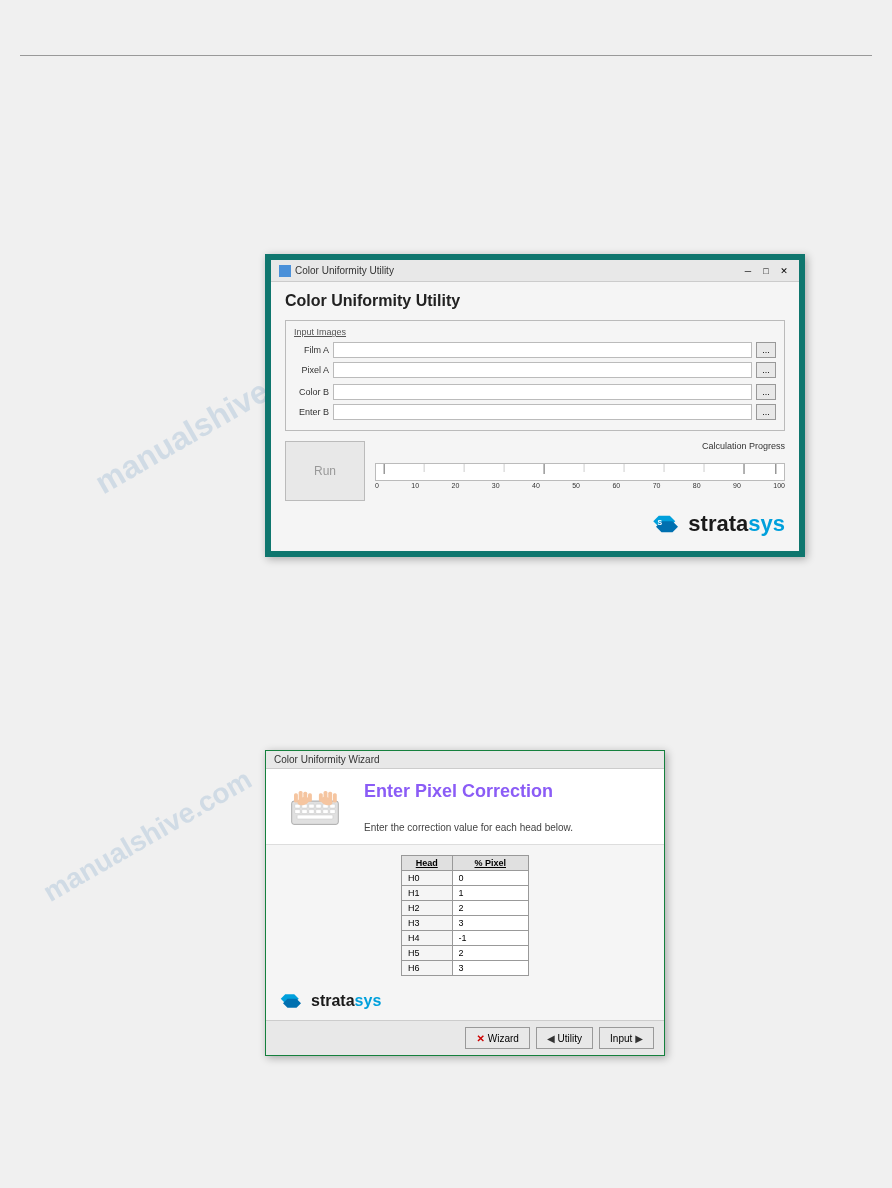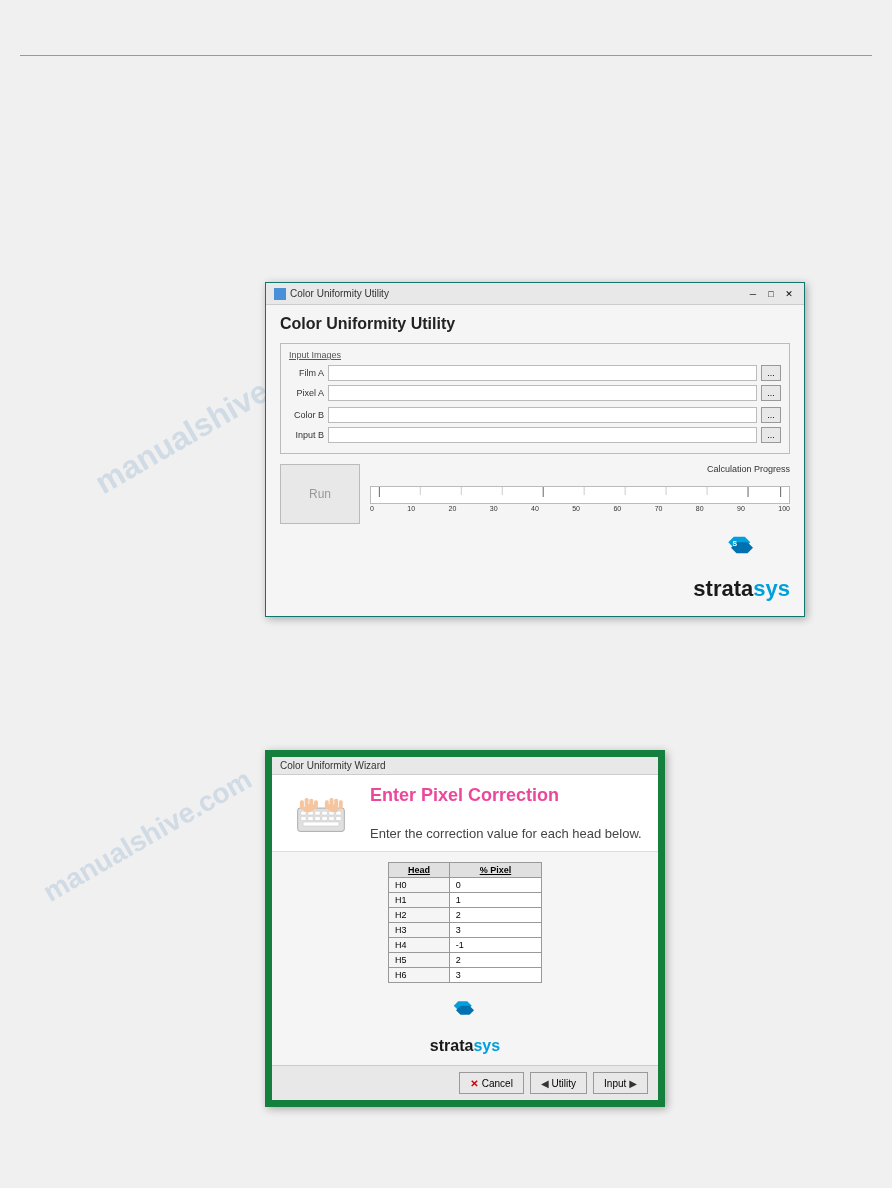--- a/index.html
+++ b/index.html
@@ -18,25 +18,25 @@
       top: 55px;
       left: 20px;
       right: 20px;
       height: 1px;
       background: #999;
     }
 
     
     .utility-window {
       position: absolute;
-      top: 282px;
+      top: 254px;
       left: 265px;
       width: 540px;
       background: #f5f5f5;
-      border: 1px solid #0f766e;
+      border: 6px solid #0f766e;
       box-shadow: 2px 2px 8px rgba(0,0,0,0.3);
     }
 
     .window-titlebar {
       background: #e8e8e8;
       padding: 4px 8px;
       display: flex;
       align-items: center;
       justify-content: space-between;
       border-bottom: 1px solid #ccc;
@@ -182,37 +182,36 @@
     .output-log-content {
       height: 80px;
       background: white;
       padding: 4px;
     }
 
     
     .stratasys-logo {
       display: flex;
       align-items: center;
-      gap: 20px;
-      flex-direction: column;
+      gap: 7px;
     }
 
     .stratasys-icon {
       width: 28px;
       height: 22px;
     }
 
     
     .wizard-window {
       position: absolute;
       top: 750px;
       left: 265px;
       width: 400px;
       background: #f5f5f5;
-      border: 7px solid #15803d;
+      border: 1px solid #15803d;
       box-shadow: 2px 2px 8px rgba(0,0,0,0.3);
     }
 
     .wizard-titlebar {
       background: #e8e8e8;
       padding: 3px 8px;
       font-size: 10px;
       color: #333;
       border-bottom: 1px solid #ccc;
     }
@@ -228,36 +227,36 @@
 
     .keyboard-icon {
       width: 70px;
       height: 55px;
       flex-shrink: 0;
     }
 
     .wizard-header-text h2 {
       font-size: 18px;
       font-weight: bold;
-      color: #ec4899;
+      color: #8b5cf6;
       margin-bottom: 20px;
     }
 
     .wizard-header-text p {
-      font-size: 13px;
+      font-size: 10px;
       color: #444;
     }
 
     .wizard-content {
       padding: 10px 16px;
     }
 
     .pixel-table {
       border-collapse: collapse;
-      width: 154px;
+      width: 128px;
       margin: 0 auto;
     }
 
     .pixel-table th, .pixel-table td {
       border: 1px solid #999;
       padding: 2px 6px;
       font-size: 9px;
     }
 
     .pixel-table th {
@@ -398,21 +397,21 @@
         <button class="browse-btn">...</button>
       </div>
 
       <div class="input-row film-b-spacer">
         <span class="input-label">Color B</span>
         <input class="input-field" type="text" value="" style="">
         <button class="browse-btn">...</button>
       </div>
 
       <div class="input-row">
-        <span class="input-label">Input B</span>
+        <span class="input-label">Enter B</span>
         <input class="input-field" type="text" value="" style="">
         <button class="browse-btn">...</button>
       </div>
     </div>
 
     <div class="run-section">
       <button class="run-btn">
         <span>Run</span>
       </button>
 
@@ -565,21 +564,21 @@
       </svg>
       <span style="font-size:16px; font-weight:bold;">
         <span style="color:#1a1a1a;">strata</span><span style="color:#00a0dc;">sys</span>
       </span>
     </div>
   </div>
 
   <div class="wizard-footer">
     <button class="footer-btn">
       <span class="btn-icon-x">✕</span>
-      <span>Cancel</span>
+      <span>Wizard</span>
     </button>
     <button class="footer-btn">
       <span class="btn-icon-left">◀</span>
       <span>Utility</span>
     </button>
     <button class="footer-btn">
       <span>Input</span>
       <span class="btn-icon-right">▶</span>
     </button>
   </div>

